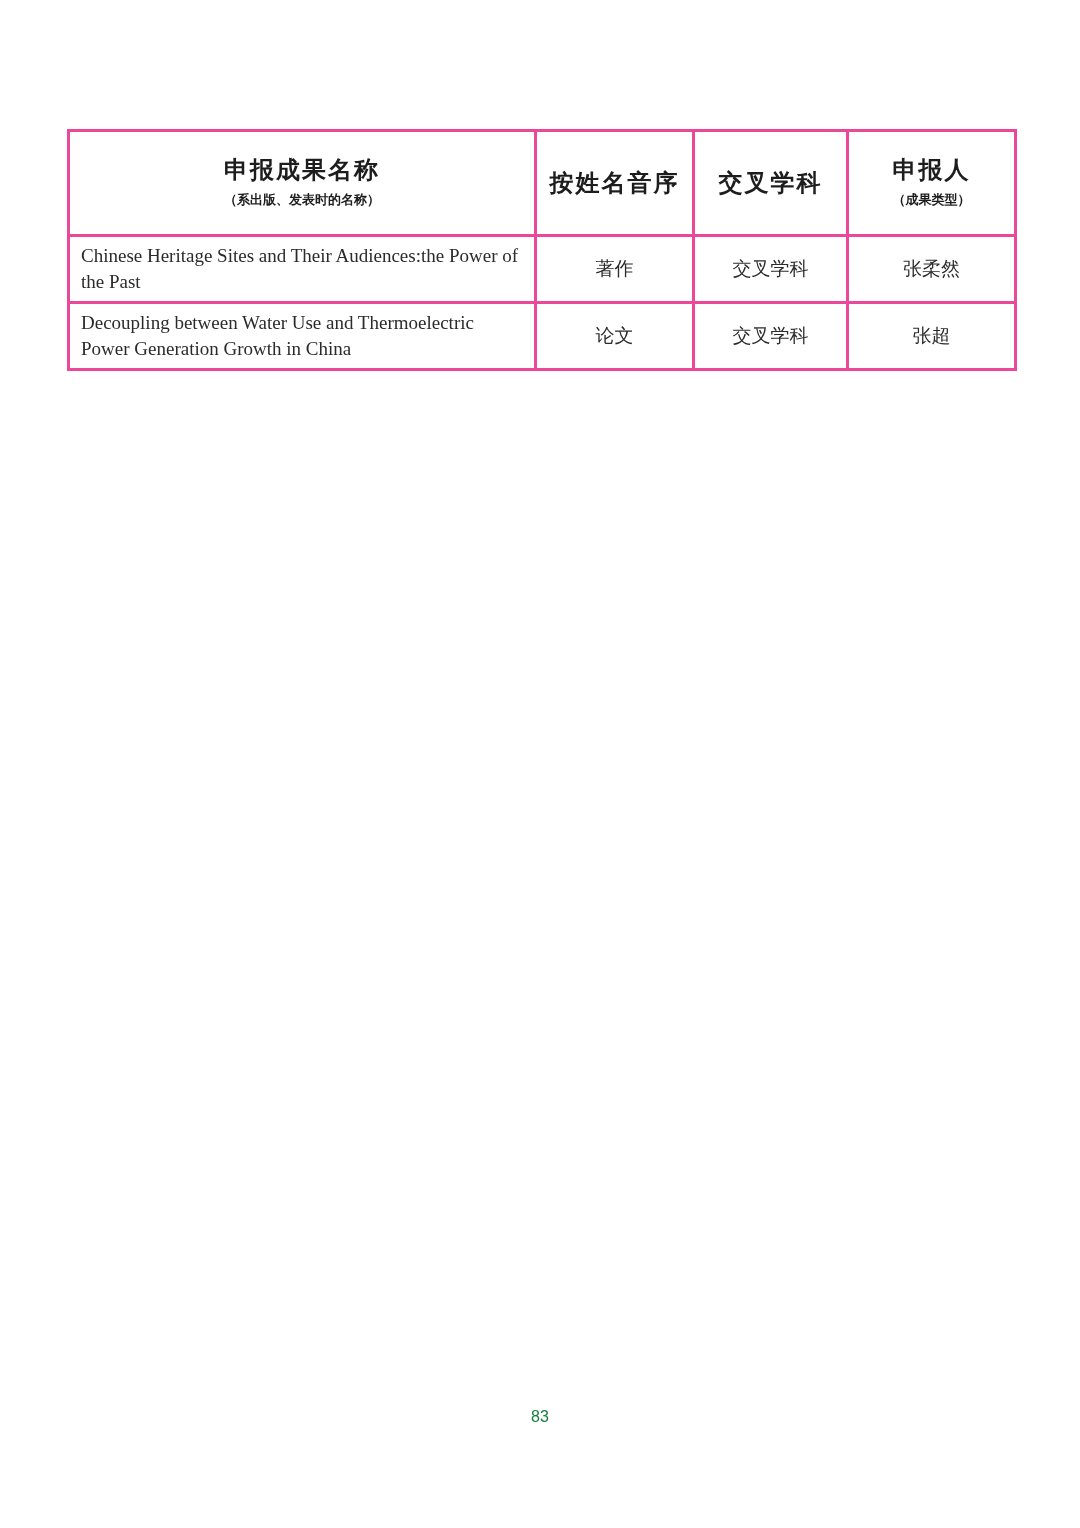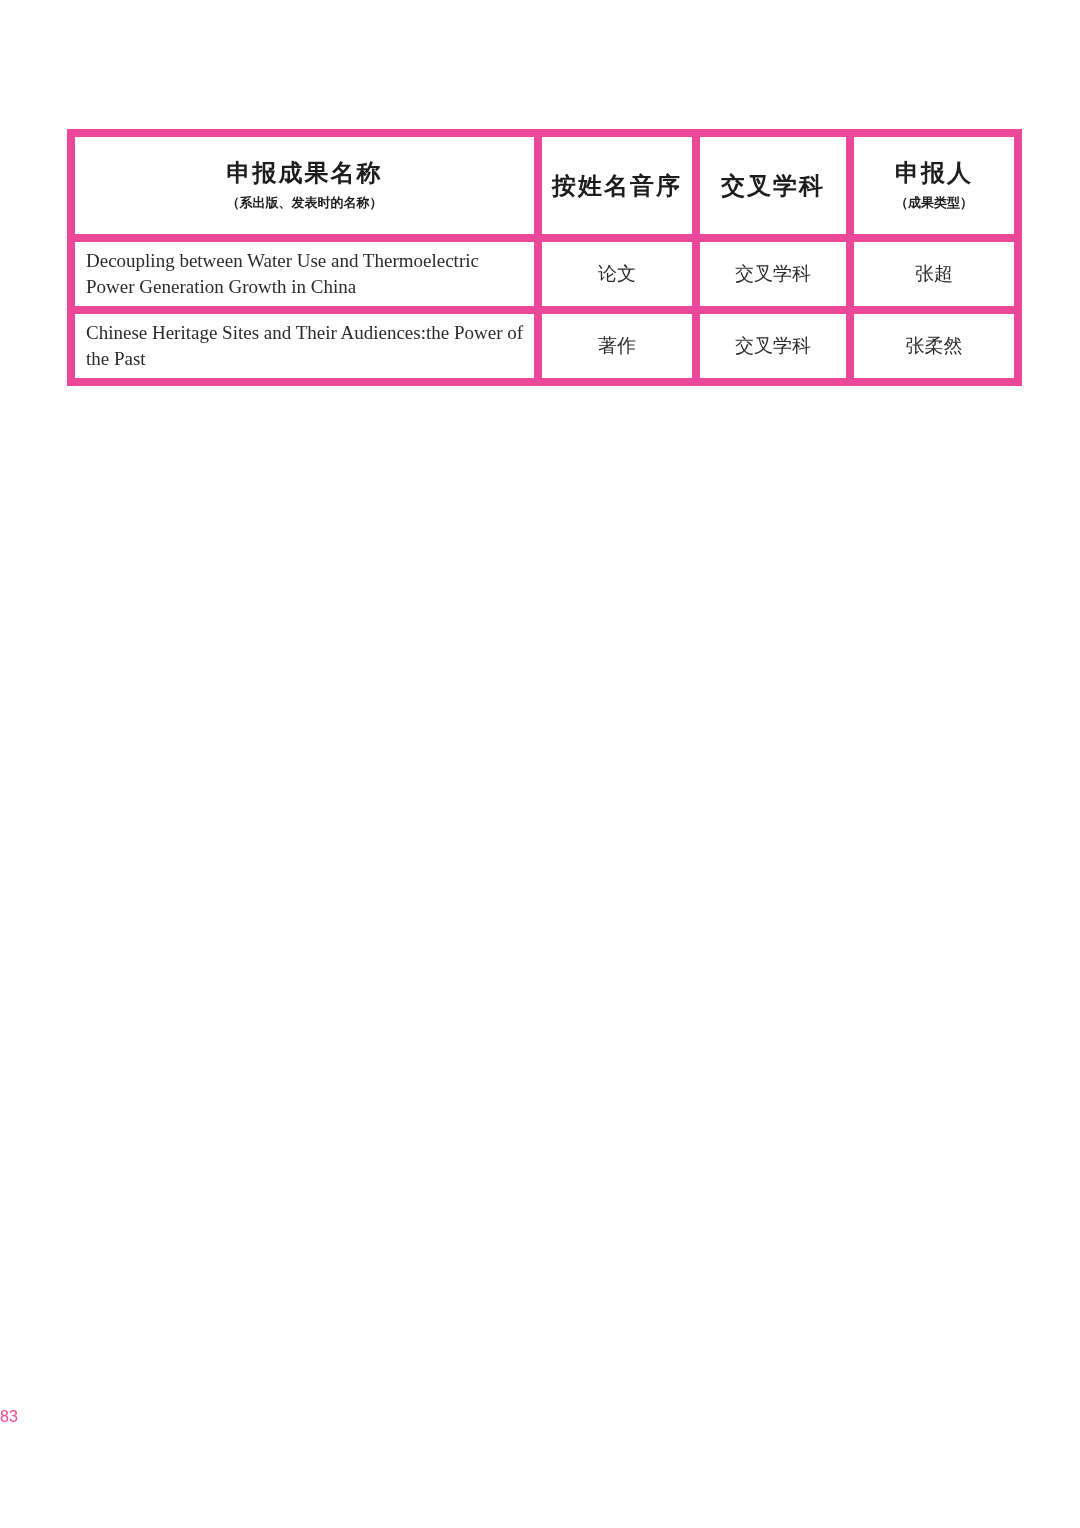--- a/index.html
+++ b/index.html
@@ -20,21 +20,21 @@
   table.results {
     position: absolute;
     left: 67px;
     top: 129px;
     width: 947px;
     border-collapse: collapse;
     table-layout: fixed;
   }
   table.results th,
   table.results td {
-    border: 8px solid #ec4899;
+    border: 3px solid #ec4899;
     vertical-align: middle;
     background: #ffffff;
     font-family: Liberation Serif, serif;
   }
   col.c1 { width: 467px; }
   col.c2 { width: 158px; }
   col.c3 { width: 154px; }
   col.c4 { width: 168px; }
   thead th {
     height: 105px;
@@ -65,24 +65,24 @@
     line-height: 26px;
   }
   td.center-cell {
     text-align: center;
   }
   .page-number {
     position: absolute;
     left: 0;
     top: 1408px;
     width: 100%;
-    text-align: left;
+    text-align: center;
     font-family: "Liberation Sans", "DejaVu Sans", sans-serif;
     font-size: 16px;
-    color: #ec4899;
+    color: #15803d;
   }
 </style>
 </head>
 <body>
 
 <div class="page">
 
   <table class="results">
     <colgroup>
       <col class="c1">
@@ -103,29 +103,29 @@
           <span class="th-main">交叉学科</span>
         </th>
         <th>
           <span class="th-main">申报人</span>
           <span class="th-sub">（成果类型）</span>
         </th>
       </tr>
     </thead>
     <tbody>
       <tr>
+        <td class="name-cell">Chinese Heritage Sites and Their Audiences:the Power of the Past</td>
+        <td class="center-cell">著作</td>
+        <td class="center-cell">交叉学科</td>
+        <td class="center-cell">张柔然</td>
+      </tr>
+      <tr>
         <td class="name-cell">Decoupling between Water Use and Thermoelectric Power Generation Growth in China</td>
         <td class="center-cell">论文</td>
         <td class="center-cell">交叉学科</td>
         <td class="center-cell">张超</td>
-      </tr>
-      <tr>
-        <td class="name-cell">Chinese Heritage Sites and Their Audiences:the Power of the Past</td>
-        <td class="center-cell">著作</td>
-        <td class="center-cell">交叉学科</td>
-        <td class="center-cell">张柔然</td>
       </tr>
     </tbody>
   </table>
 
   <div class="page-number">83</div>
 
 </div>
 
 </body></html>

